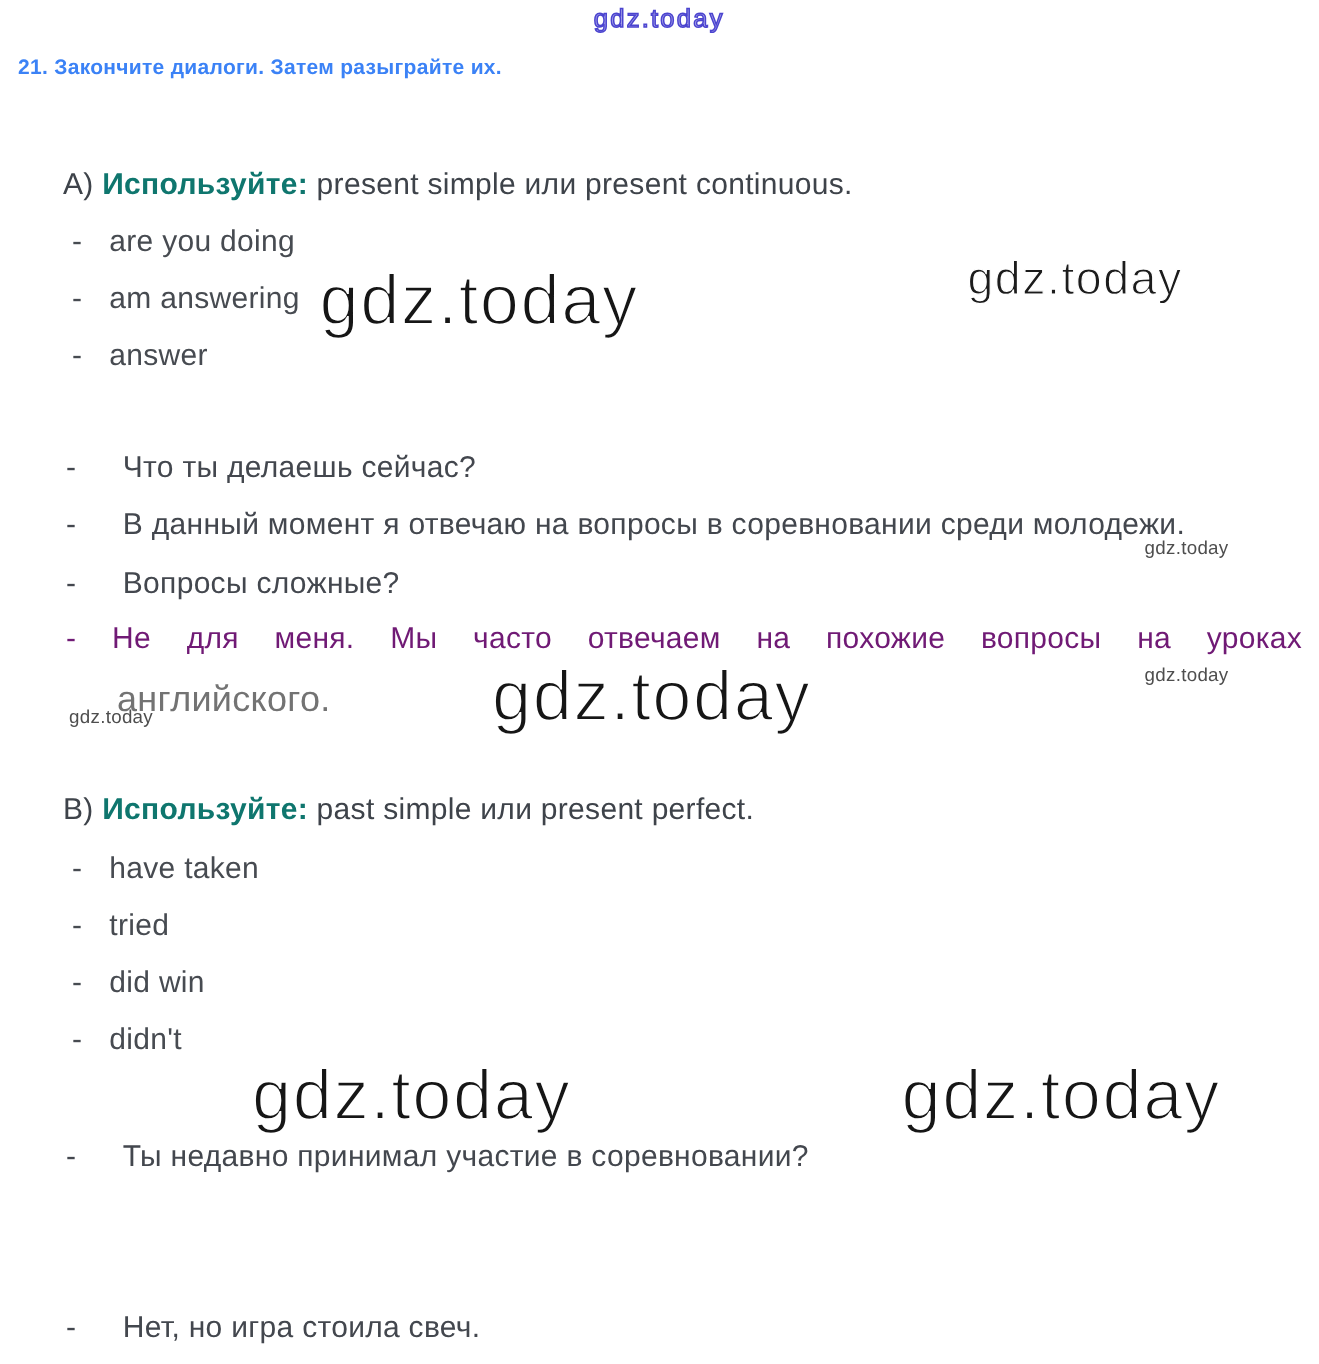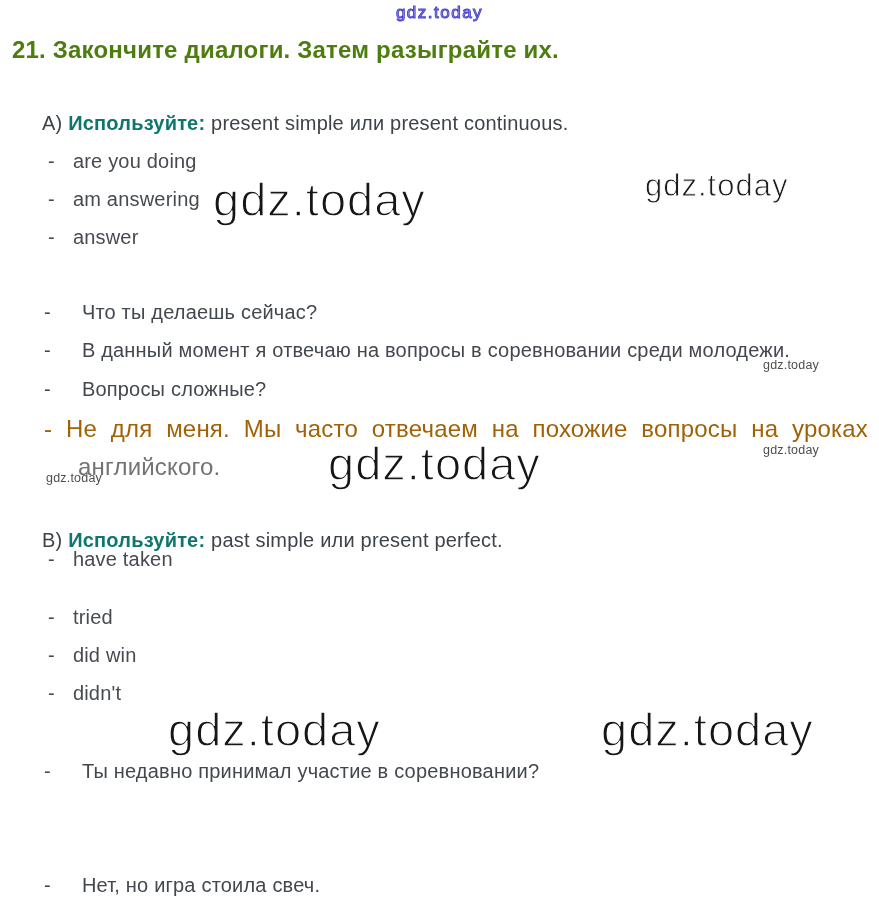--- a/index.html
+++ b/index.html
@@ -44,23 +44,23 @@
   }
   .wm-small {
     font-size:12.5px;
     color:#4e4e4e;
     letter-spacing:0.2px;
     line-height:1;
   }
 
   .title {
     top:36px; left:12px;
-    font-size:24px;
+    font-size:14px;
     font-weight:bold;
-    color:#4d7c0f;
+    color:#3b82f6;
     letter-spacing:0.2px;
   }
   .sec-heading {
     font-size:20px;
     left:42px;
     color:#3e434a;
     letter-spacing:0.2px;
   }
   .sec-heading .bold { font-weight:bold; color:#0f766e; }
 
@@ -76,22 +76,22 @@
     left:44px;
     font-size:20px;
     color:#43474e;
     letter-spacing:0.2px;
   }
   .dlg-row .txt { margin-left:31px; }
 
   .dlg-justify {
     left:44px;
     width:824px;
-    font-size:24px;
-    color:#a16207;
+    font-size:20px;
+    color:#701a75;
     letter-spacing:0.2px;
     white-space:normal;
     text-align:justify;
     text-align-last:justify;
   }
   .dlg-cont {
     left:78px;
     font-size:24px;
     color:#737373;
     letter-spacing:0.2px;
@@ -143,21 +143,21 @@
     <span>-</span> <span>Не для меня. Мы часто отвечаем на похожие вопросы на уроках</span>
   </div>
   <div class="abs dlg-cont" style="top:453px;">английского.</div>
 
   <div class="abs sec-heading" style="top:529px;">
     <span>B)</span>
     <span class="bold">Используйте:</span>
     <span>past simple или present perfect.</span>
   </div>
 
-  <div class="abs word-row" style="top:548px;">
+  <div class="abs word-row" style="top:568px;">
     <span>-</span><span class="word">have taken</span>
   </div>
   <div class="abs word-row" style="top:606px;">
     <span>-</span><span class="word">tried</span>
   </div>
   <div class="abs word-row" style="top:644px;">
     <span>-</span><span class="word">did win</span>
   </div>
   <div class="abs word-row" style="top:682px;">
     <span>-</span><span class="word">didn't</span>

